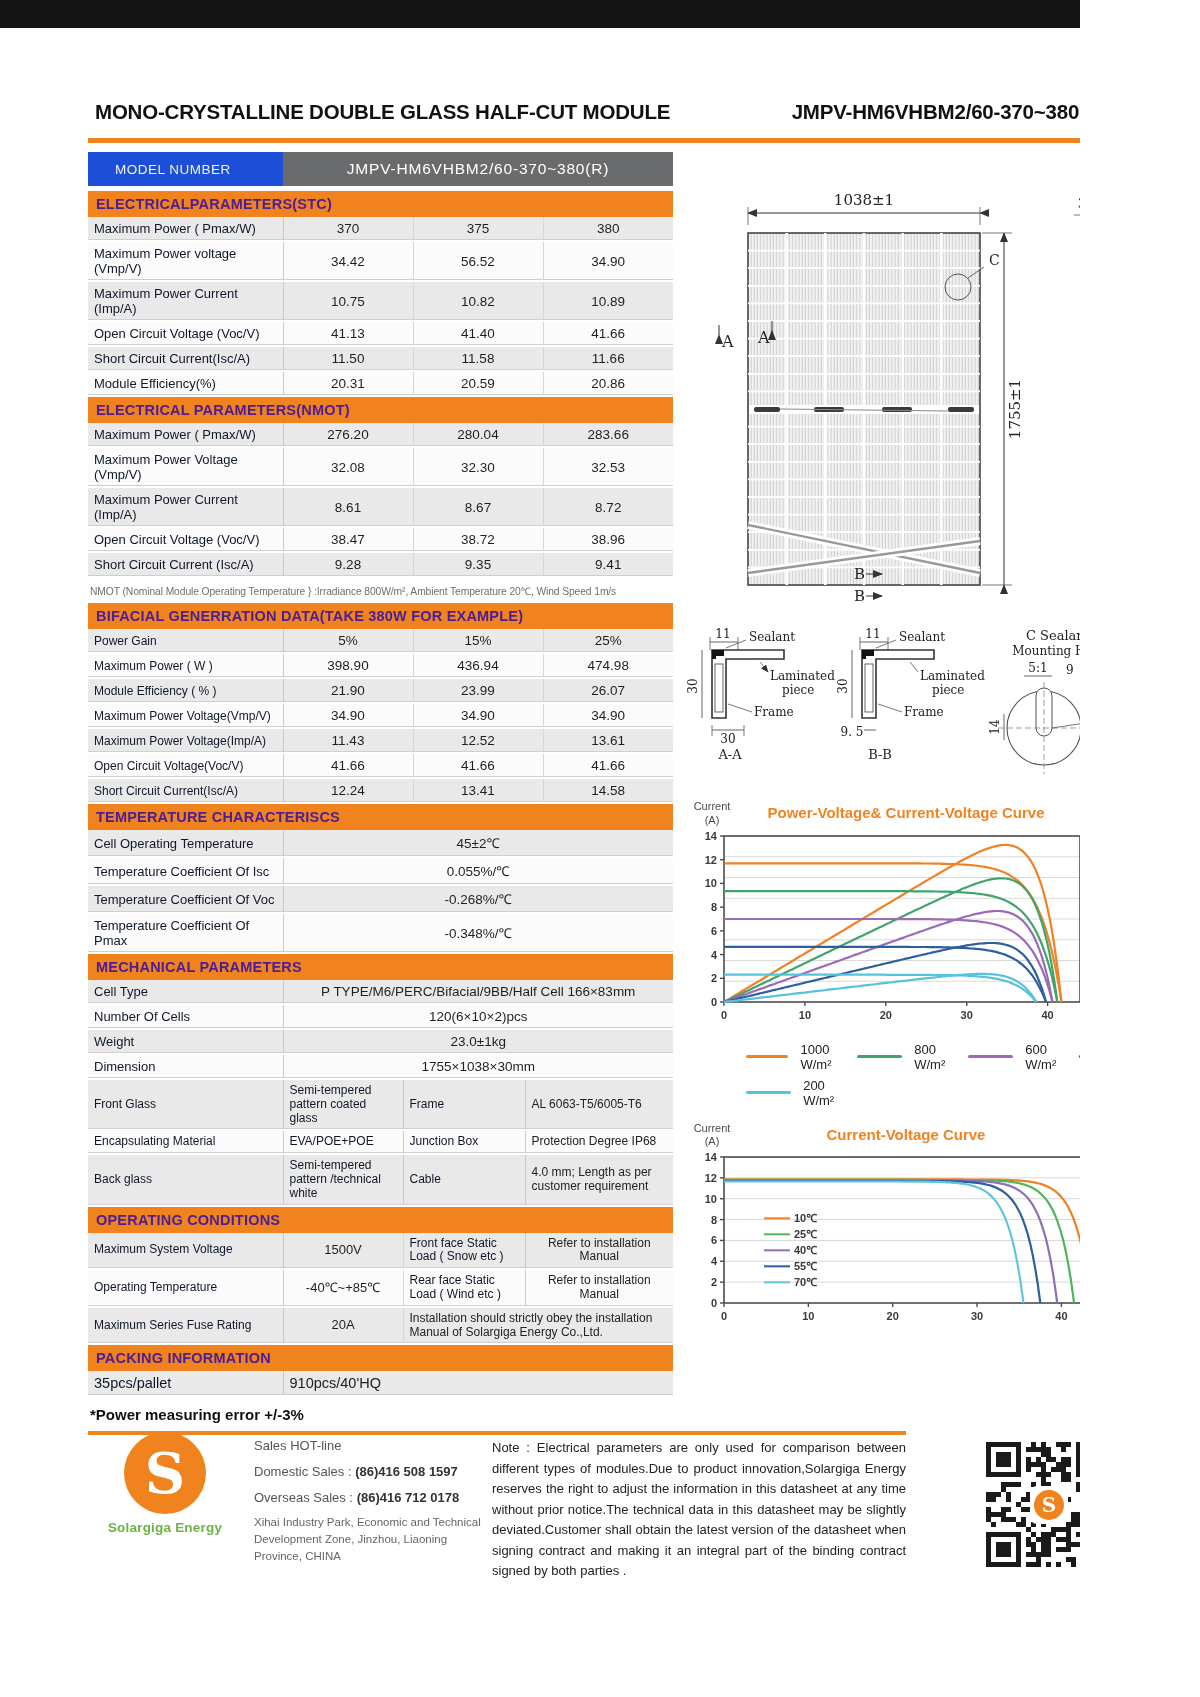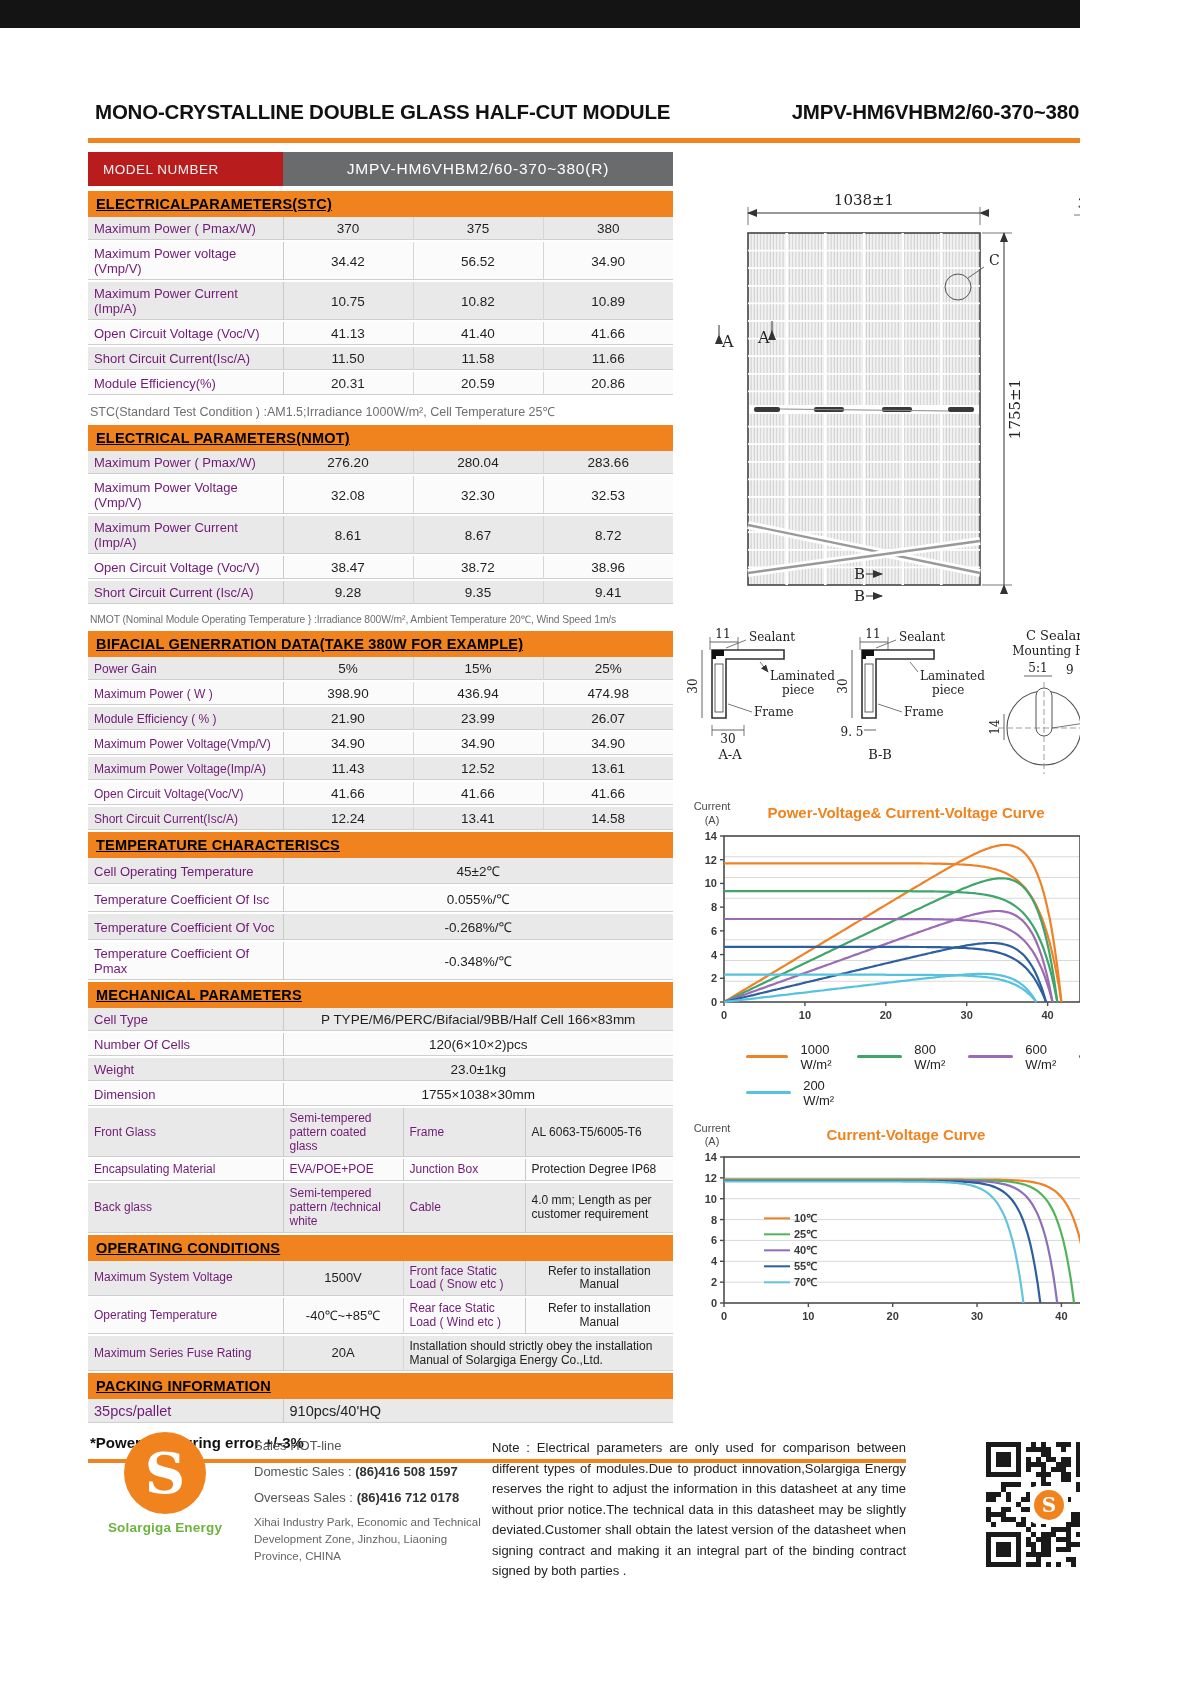--- a/index.html
+++ b/index.html
@@ -6,32 +6,32 @@
   .page{position:relative;width:1080px;height:1697px;background:#fff;overflow:hidden;
         font-family:"Liberation Sans",sans-serif;color:#222;}
   .topbar{position:absolute;left:0;top:0;width:1200px;height:28px;background:#141414;}
   .title-row{position:absolute;left:95px;top:100px;width:1012px;display:flex;justify-content:space-between;
              font-weight:bold;font-size:20.5px;letter-spacing:-0.2px;color:#111;white-space:nowrap;}
   .title-rule{position:absolute;left:88px;top:138px;width:1019px;height:5px;background:#F0831E;}
 
   
   .left-col{position:absolute;left:88px;top:152px;width:585px;}
   .model-row{display:flex;height:34px;margin-bottom:5px;}
-  .model-label{width:195px;background:#b91c1c;color:#f2f2f2;font-size:13.5px;display:flex;align-items:center;
-               padding-left:15px;box-sizing:border-box;letter-spacing:0.5px;}
+  .model-label{width:195px;background:#1d4ed8;color:#f2f2f2;font-size:13.5px;display:flex;align-items:center;
+               padding-left:27px;box-sizing:border-box;letter-spacing:0.5px;}
   .model-value{flex:1;background:#6A6B6D;color:#fff;font-size:15.5px;display:flex;align-items:center;
                justify-content:center;letter-spacing:0.8px;}
-  .sec-h{background:#F0831E;color:#000000;font-weight:bold;font-size:14.5px;padding:4px 8px;height:18px;
-         line-height:18px;letter-spacing:0.2px;text-decoration:underline;}
+  .sec-h{background:#F0831E;color:#4c1d95;font-weight:bold;font-size:14.5px;padding:4px 8px;height:18px;
+         line-height:18px;letter-spacing:0.2px;}
   table{border-collapse:collapse;width:585px;table-layout:fixed;}
   td{border-bottom:2px solid #fff;box-shadow:inset 0 -1px 0 #cfcfcf;font-size:13px;padding:4px 6px;
      vertical-align:middle;overflow:hidden;}
   tr:nth-child(odd) td{background:#E9E9E9;}
   tr:nth-child(even) td{background:#FBFBFB;}
-  .lab{color:#701a75;text-align:left;border-right:1px solid #c9c9c9;}
+  .lab{color:#0f172a;text-align:left;border-right:1px solid #c9c9c9;}
   .val{text-align:center;color:#1f1f1f;font-size:13.5px;border-right:1px solid #d6d6d6;}
   td.val:last-child{border-right:none;}
   .t4 col.c0{width:195px;} .t4 col.c1,.t4 col.c2,.t4 col.c3{width:130px;}
   .t2 col.c0{width:195px;} .t2 col.c1{width:390px;}
   .t4p col.c0{width:195px;} .t4p col.c1{width:120px;} .t4p col.c2{width:122px;} .t4p col.c3{width:148px;}
   .t4p td{font-size:12px;line-height:1.15;}
   .t4p .val{font-size:13px;}
   .pack td{text-align:left;font-size:14.5px;}
   .note{font-size:12.5px;color:#6f6f6f;padding:6px 2px 5px 2px;}
   .note.small{font-size:10.3px;letter-spacing:-0.1px;white-space:nowrap;}
@@ -125,21 +125,20 @@
             <td class="val">11.66</td>
           </tr>
           <tr>
             <td class="lab">Module Efficiency(%)</td>
             <td class="val">20.31</td>
             <td class="val">20.59</td>
             <td class="val">20.86</td>
           </tr>
         </tbody>
     </table>
-    <div class="note">STC(Standard Test Condition  ) :AM1.5;Irradiance 1000W/m²,  Cell Temperature  25℃</div>
 
     <div class="sec-h">ELECTRICAL PARAMETERS(NMOT)</div>
     <table class="t4">
       <colgroup>
           <col class="c0">
           <col class="c1">
           <col class="c2">
           <col class="c3">
         </colgroup>
       <tbody id="tb-nmot">

